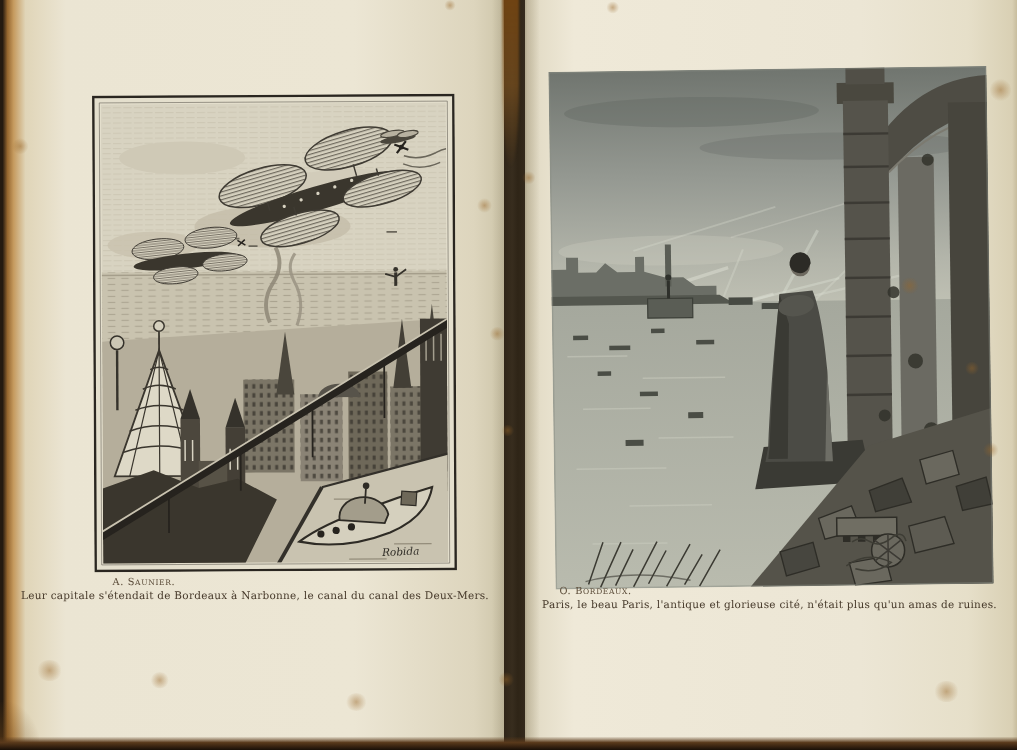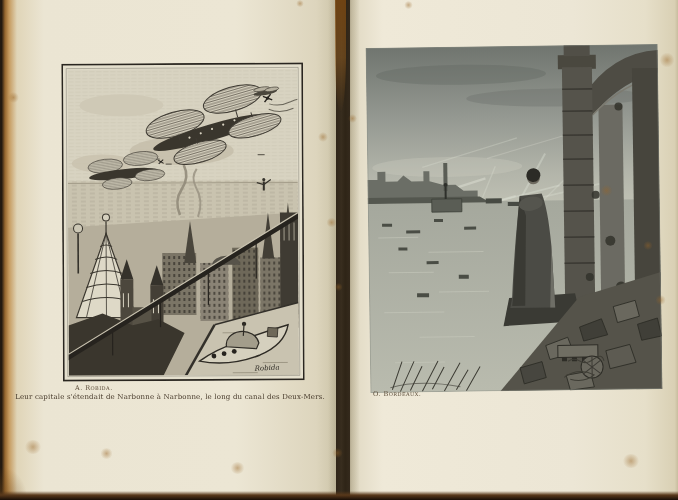--- a/index.html
+++ b/index.html
@@ -314,23 +314,24 @@
       </g>
 
       <g stroke="#3e3d35" stroke-width="1" fill="none">
         <path d="M198,316 q6,-4 12,0 t14,-2 t10,2"></path>
         <path d="M194,332 q14,-10 30,-2 q-10,8 -24,4"></path>
       </g>
       <rect x=".5" y=".5" width="291" height="344" fill="none" stroke="#8a8d84" stroke-width="1" opacity=".5"></rect>
     </svg>
   </div>
 
-  <div class="credit cl">A. Robida.</div>
-  <div class="caption capl">Leur capitale s'étendait de Narbonne à Narbonne, le long du canal des Deux-Mers.</div>
+  <div class="credit cl">A. Saunier.</div>
+  <div class="caption capl">Leur capitale s'étendait de Bordeaux à Narbonne, le canal du canal des Deux-Mers.</div>
   <div class="credit cr">O. Bordeaux.</div>
+  <div class="caption capr">Paris, le beau Paris, l'antique et glorieuse cité, n'était plus qu'un amas de ruines.</div>
 
   <div>
     <div class="spot" style="left:24px;top:440px;width:18px;height:14px;"></div>
     <div class="spot" style="left:100px;top:448px;width:13px;height:11px;"></div>
     <div class="spot" style="left:230px;top:462px;width:15px;height:12px;"></div>
     <div class="spot" style="left:8px;top:92px;width:11px;height:11px;"></div>
     <div class="spot" style="left:318px;top:132px;width:10px;height:10px;"></div>
     <div class="spot" style="left:326px;top:218px;width:11px;height:9px;"></div>
     <div class="spot" style="left:334px;top:283px;width:9px;height:8px;"></div>
     <div class="spot" style="left:332px;top:448px;width:11px;height:10px;"></div>

